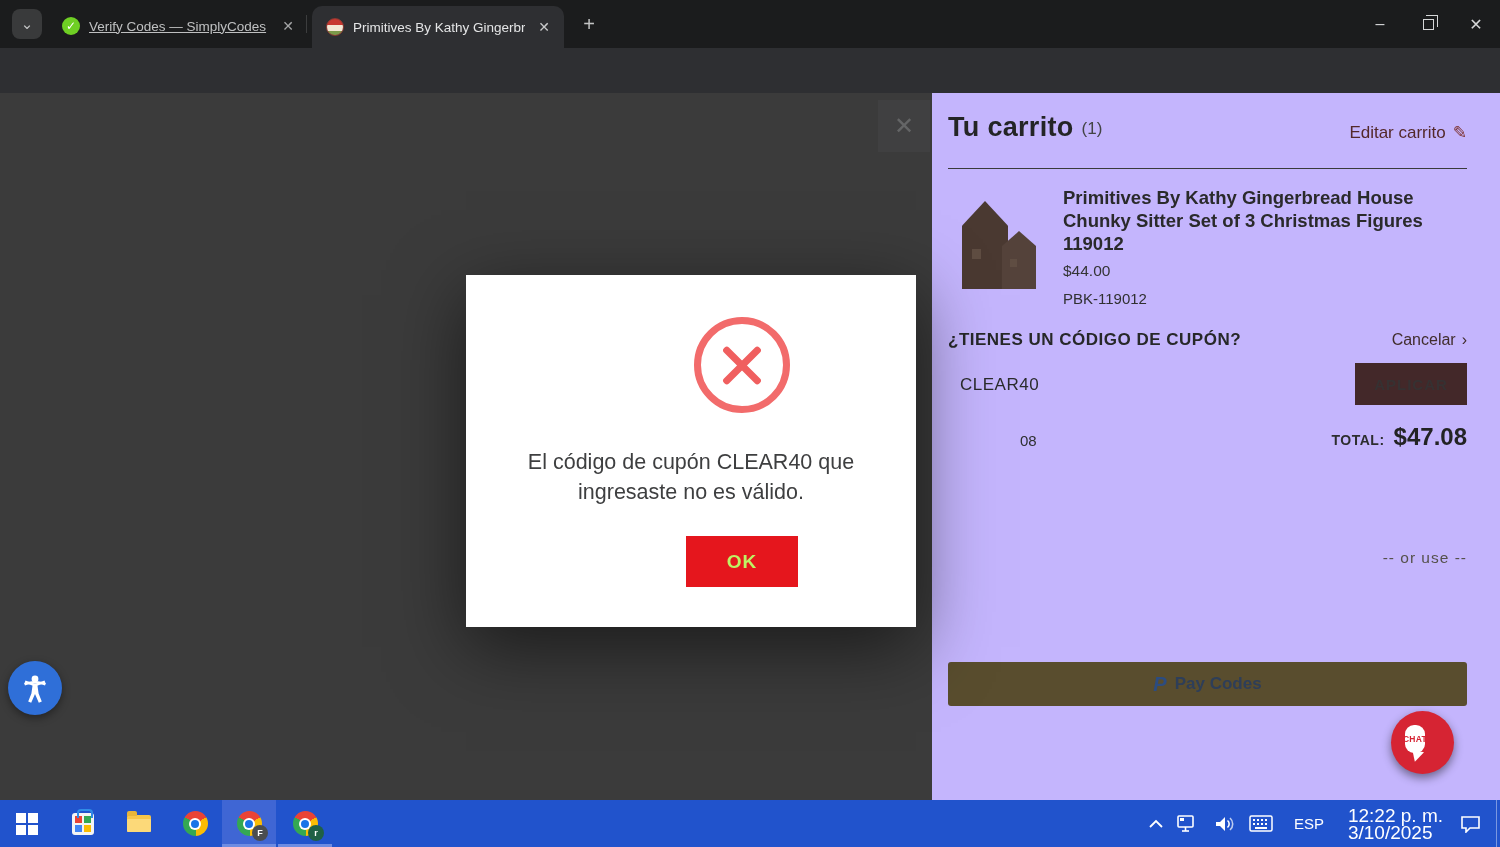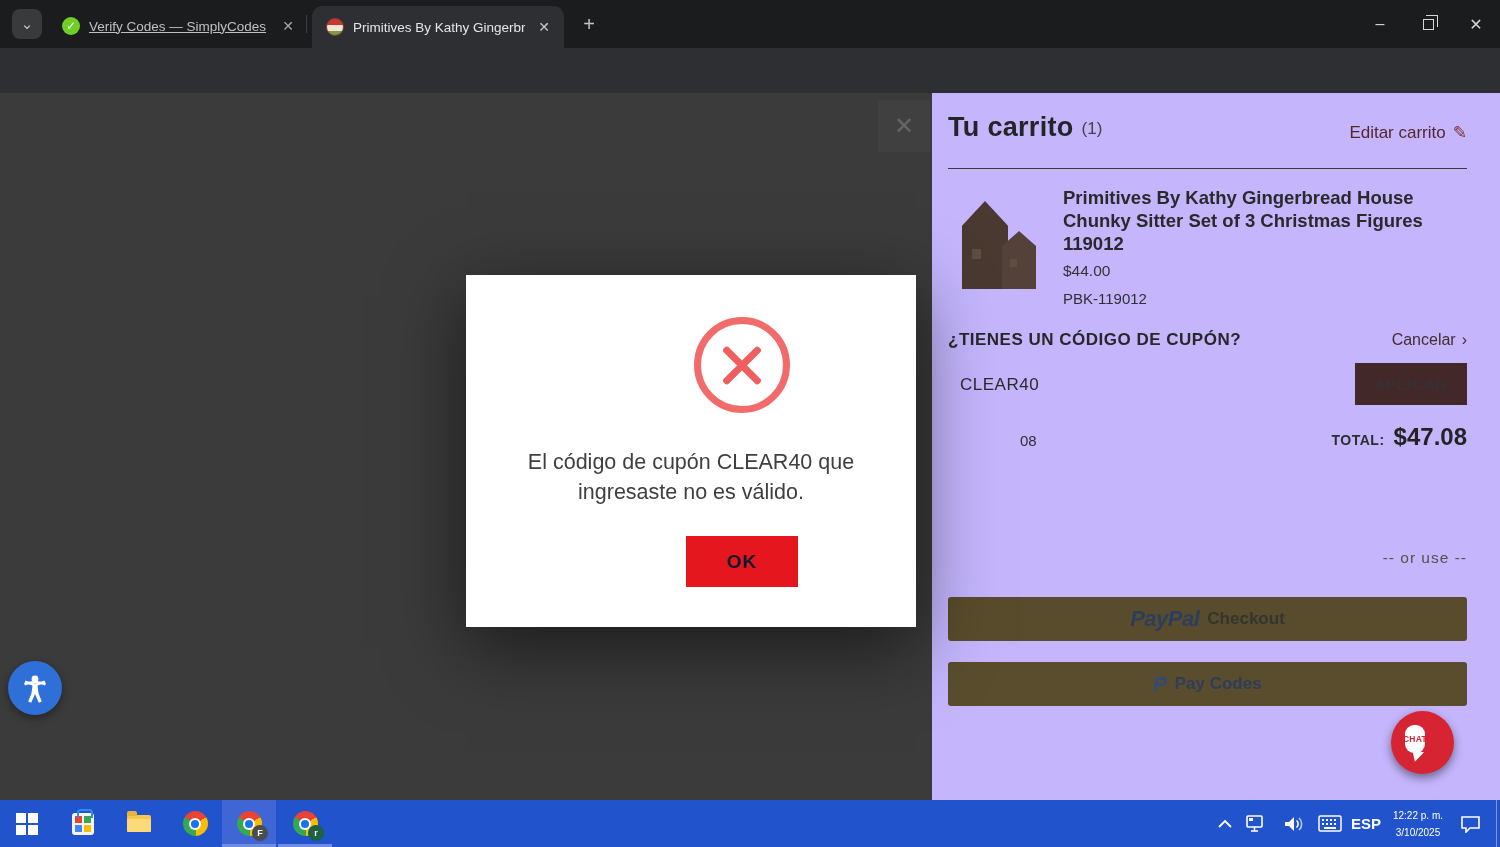--- a/index.html
+++ b/index.html
@@ -90,21 +90,21 @@
   .chat-bubble { position:absolute; left:14px; top:14px; width:20px; height:28px; background:#fff; border-radius:9px; display:flex; align-items:center; justify-content:center; font-size:8.5px; font-weight:800; color:#d62433; letter-spacing:.3px; }
   .chat-tail { position:absolute; left:20px; top:40px; width:0; height:0; border-left:5px solid transparent; border-right:7px solid transparent; border-top:11px solid #fff; transform:rotate(12deg); }
   .a11y-btn { position:absolute; left:8px; top:568px; width:54px; height:54px; border-radius:50%; background:#2f6fd8; box-shadow:0 3px 8px rgba(0,0,0,.4); z-index:30; display:flex; align-items:center; justify-content:center; }
 
   
   .modal { position:absolute; left:466px; top:182px; width:450px; height:352px; background:#ffffff; box-shadow:0 20px 70px rgba(0,0,0,.55); z-index:20; }
   .err-circle { position:absolute; left:228px; top:42px; width:96px; height:96px; border:7px solid #f26b6b; border-radius:50%; }
   .err-x1,.err-x2 { position:absolute; left:16px; top:38px; width:50px; height:7px; background:#f05f5f; border-radius:3px; }
   .err-x1 { transform:rotate(45deg); } .err-x2 { transform:rotate(-45deg); }
   .modal-msg { position:absolute; left:26px; right:26px; top:172px; text-align:center; font-size:21.5px; line-height:30px; color:#3e3f40; }
-  .btn-ok { position:absolute; left:220px; top:261px; width:112px; height:51px; background:#e5161d; display:flex; align-items:center; justify-content:center; font-size:19px; font-weight:800; color:#0f172a; letter-spacing:1px; }
+  .btn-ok { position:absolute; left:220px; top:261px; width:112px; height:51px; background:#e5161d; display:flex; align-items:center; justify-content:center; font-size:19px; font-weight:800; color:#bef264; letter-spacing:1px; }
 
   
   .taskbar { position:absolute; left:0; top:800px; width:1500px; height:47px; background:#2153cc; }
   .tb-item { position:absolute; top:0; width:54px; height:47px; display:flex; align-items:center; justify-content:center; }
   .tb-active { background:#3f66d4; }
   .tb-underline:after { content:""; position:absolute; left:0; bottom:0; width:100%; height:3px; background:#6e8ce2; }
   .win-logo { display:grid; grid-template-columns:10px 10px; grid-template-rows:10px 10px; gap:2px; }
   .win-logo span { background:#fff; }
   .store-ic { width:22px; height:22px; background:#f4f4f4; border-radius:3px; position:relative; display:grid; grid-template-columns:7px 7px; grid-template-rows:7px 7px; gap:2px; align-content:center; justify-content:center; }
   .store-ic:before { content:""; position:absolute; left:5px; top:-4px; width:12px; height:7px; border:2px solid #2f8ce8; border-bottom:none; border-radius:4px 4px 0 0; }
@@ -112,22 +112,22 @@
   .folder-ic:before { content:""; position:absolute; left:0; top:-4px; width:10px; height:5px; background:#e8b53a; border-radius:2px 2px 0 0; }
   .folder-ic:after { content:""; position:absolute; left:0; top:4px; width:24px; height:13px; background:#fcd979; border-radius:1px; }
   .chrome-ic { width:25px; height:25px; border-radius:50%; background:conic-gradient(from -60deg,#e94335 0 120deg,#fbbc04 0 240deg,#34a853 0 360deg); position:relative; }
   .chrome-ic:before { content:""; position:absolute; left:6.5px; top:6.5px; width:12px; height:12px; background:#fff; border-radius:50%; }
   .chrome-ic:after { content:""; position:absolute; left:8.5px; top:8.5px; width:8px; height:8px; background:#1a73e8; border-radius:50%; }
   .badge { position:absolute; right:8px; bottom:6px; width:16px; height:16px; border-radius:50%; color:#fff; font-size:9px; font-weight:700; display:flex; align-items:center; justify-content:center; z-index:2; }
   .badge-f { background:#4a4d50; }
   .badge-r { background:#1f6045; }
   .tray { position:absolute; right:0; top:0; height:47px; display:flex; align-items:center; color:#fff; }
   .tray-ic { margin:0 7px; display:flex; align-items:center; justify-content:center; }
-  .tray-lang { font-size:15px; font-weight:700; margin:0 2px; }
-  .tray-clock { text-align:center; font-size:10px; line-height:17px; margin:0 10px; }
+  .tray-lang { font-size:15px; font-weight:400; margin:0 14px; }
+  .tray-clock { text-align:left; font-size:19px; line-height:17px; margin:0 10px; }
   .tray-edge { width:4px; height:47px; border-left:1px solid #7a97e0; margin-left:8px; }
 </style>
 </head>
 <body>
 
 <div id="stage">
 
   <div class="titlebar">
     <div class="tabsearch">
         <span>⌄</span>
@@ -224,24 +224,20 @@
       <div class="btn-apply">APLICAR</div>
 
       <div class="frag-left">08</div>
       <div class="total-row">
         <span class="total-label">TOTAL:</span>
         <span class="total-value">$47.08</span>
       </div>
 
       <div class="or-use">-- or use --</div>
 
-      <div class="btn-pp pp1">
-        <span class="pp-brand">PayPal</span>
-        <span class="pp-suffix">Checkout</span>
-      </div>
       <div class="btn-pp pp2">
         <span class="pl-p">P</span>
         <span class="pl-label">Pay Codes</span>
       </div>
     </div>
 
     <div class="drawer-close">✕</div>
 
     <div class="a11y-btn">
       <svg width="32" height="32" viewBox="0 0 32 32">

